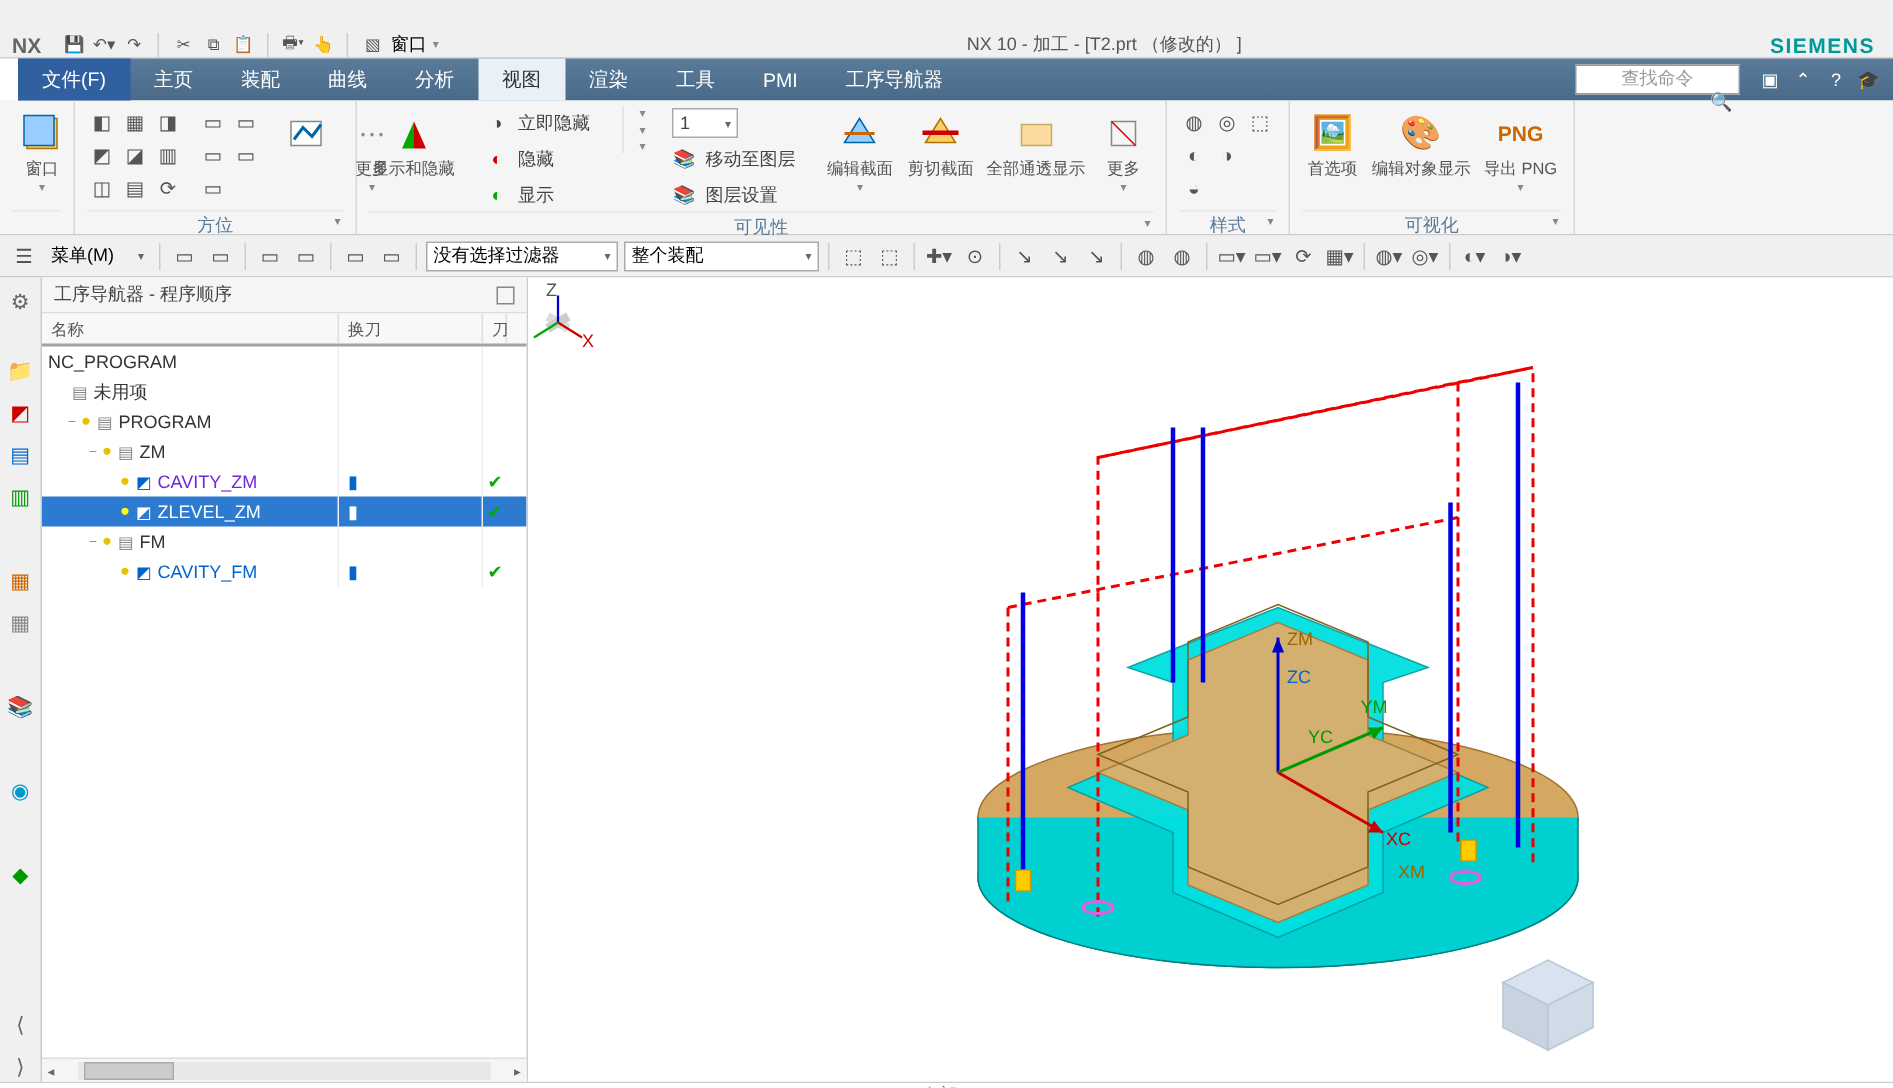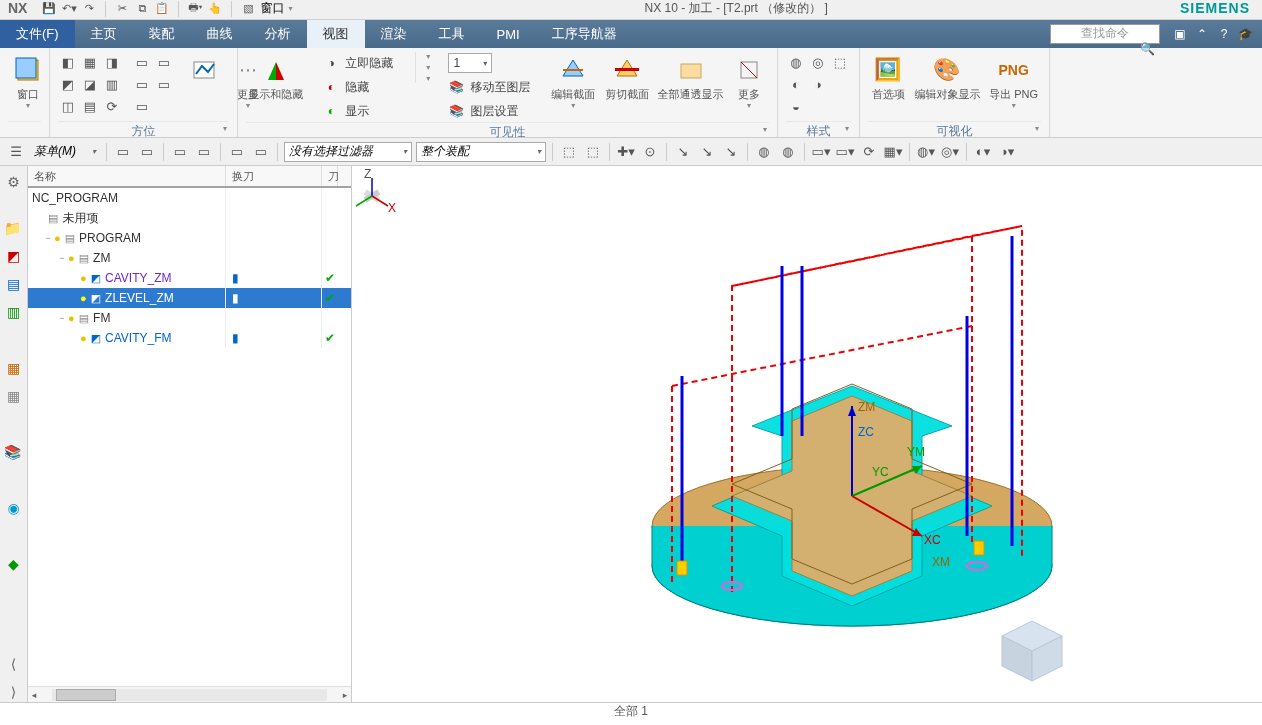--- a/index.html
+++ b/index.html
@@ -1,28 +1,28 @@
 <!DOCTYPE html>
 <html><head>
 <meta charset="utf-8">
 <style>
 * { margin: 0; padding: 0; box-sizing: border-box; font-family: "Microsoft YaHei", Arial, sans-serif; font-size: 12px; }
 body { background: #fff; overflow: hidden; width: 1262px; height: 725px; }
 
 
-.titlebar { height: 20px; background: #f0f0f0; display: flex; align-items: flex-start; border-bottom: 1px solid #d0d0d0; }
+.titlebar { height: 39px; background: #f0f0f0; display: flex; align-items: flex-end; border-bottom: 1px solid #d0d0d0; }
 .nx-logo { font-weight: bold; color: #666; padding: 0 8px; font-size: 14px; }
 .titlebar .qat { display: flex; align-items: center; gap: 4px; padding-left: 6px; }
 .titlebar .qat .ico { width: 16px; height: 16px; display: flex; align-items: center; justify-content: center; cursor: pointer; font-size: 11px; color: #555;}
 .titlebar .qat .sep { width: 1px; height: 16px; background: #ccc; margin: 0 4px; }
 .titlebar .title { flex: 1; text-align: center; color: #555; font-size: 12px; }
 .siemens { color: #009999; font-weight: bold; font-size: 14px; padding-right: 12px; letter-spacing: 1px; }
 
 
-.menubar { height: 28px; background: linear-gradient(#5a7a99, #4a6a89); display: flex; align-items: stretch; }
+.menubar { height: 28px; background: linear-gradient(#5a7a99, #4a6a89); display: flex; align-items: stretch; margin-left: 12px; }
 .menubar .tab { padding: 0 16px; color: #fff; display: flex; align-items: center; cursor: pointer; font-size: 13px; }
 .menubar .tab.file { background: #3060a0; color: #fff; }
 .menubar .tab.active { background: #e8f0f8; color: #333; }
 .menubar .spacer { flex: 1; }
 .menubar .search { height: 20px; width: 110px; margin: 4px 4px; background: #fff; border: 1px solid #999; padding: 0 4px; font-size: 11px; color: #999; display: flex; align-items: center; flex-direction: column; }
 .menubar .right-icons { display: flex; align-items: center; gap: 6px; padding: 0 8px; }
 .menubar .right-icons .ico { width:16px; height:16px; color:#fff; display:flex; align-items:center; justify-content:center; cursor:pointer; }
 
 
 .ribbon { height: 90px; background: #f5f5f5; border-bottom: 1px solid #ccc; display: flex; }
@@ -38,21 +38,21 @@
 .smico { width: 20px; height: 20px; display: flex; align-items: center; justify-content: center; cursor: pointer; font-size: 13px; color: #555; }
 .menuitem { display: flex; align-items: center; gap: 6px; height: 22px; padding: 0 6px; cursor: pointer; font-size: 12px; color: #444; white-space: nowrap; }
 .menuitem .mi { width: 16px; height: 16px; display: flex; align-items: center; justify-content: center; font-size: 12px; }
 .combo { height: 20px; border: 1px solid #aaa; background: #fff; display: flex; align-items: center; padding: 0 4px; font-size: 11px; }
 .combo .arrow { margin-left: auto; font-size: 8px; color: #666; }
 
 
 .toolrow { height: 28px; background: #f0f0f0; border-bottom: 1px solid #ccc; display: flex; align-items: center; gap: 4px; padding: 0 6px; }
 .toolrow .ico { width: 20px; height: 20px; display: flex; align-items: center; justify-content: center; cursor: pointer; color: #555; font-size: 13px; }
 .toolrow .sep { width: 1px; height: 18px; background: #ccc; margin: 0 2px; }
-.toolrow .combo { width: 120px; font-style: italic; }
+.toolrow .combo { width: 120px; }
 
 
 .main { display: flex; height: 536px; }
 .vtoolbar { width: 28px; background: #f0f0f0; border-right: 1px solid #ccc; display: flex; flex-direction: column; align-items: center; gap: 8px; padding-top: 6px; }
 .vtoolbar .vico { width: 20px; height: 20px; display: flex; align-items: center; justify-content: center; cursor: pointer; color: #666; font-size: 14px; }
 
 .navpanel { width: 324px; background: #fff; border-right: 1px solid #ccc; display: flex; flex-direction: column; }
 .navpanel .header { height: 24px; background: #f5f5f5; border-bottom: 1px solid #ddd; display: flex; align-items: center; padding: 0 8px; font-size: 12px; color: #444; }
 .navpanel .header .winbtn { margin-left:auto; width:12px; height:12px; border:1px solid #888; cursor:pointer; }
 .navpanel .colheader { height: 22px; display: flex; border-bottom: 2px solid #a3a3a3; background: #f8f8f8; }
@@ -395,20 +395,24 @@
     <div style="height:20px"></div>
     <div class="vico" style="color:#09c">◉</div>
     <div style="height:20px"></div>
     <div class="vico" style="color:#090">◆</div>
     <div style="flex:1"></div>
     <div class="vico">⟨</div>
     <div class="vico">⟩</div>
   </div>
 
   <div class="navpanel">
+    <div class="header">
+      <span>工序导航器 - 程序顺序</span>
+      <div class="winbtn"></div>
+    </div>
     <div class="colheader">
       <div class="col" style="width:198px">名称</div>
       <div class="col" style="width:96px">换刀</div>
       <div class="col" style="width:16px">刀</div>
     </div>
     <div class="tree">
       <div class="treerow">
         <div class="c1">
             <span>NC_PROGRAM</span>
           </div>

